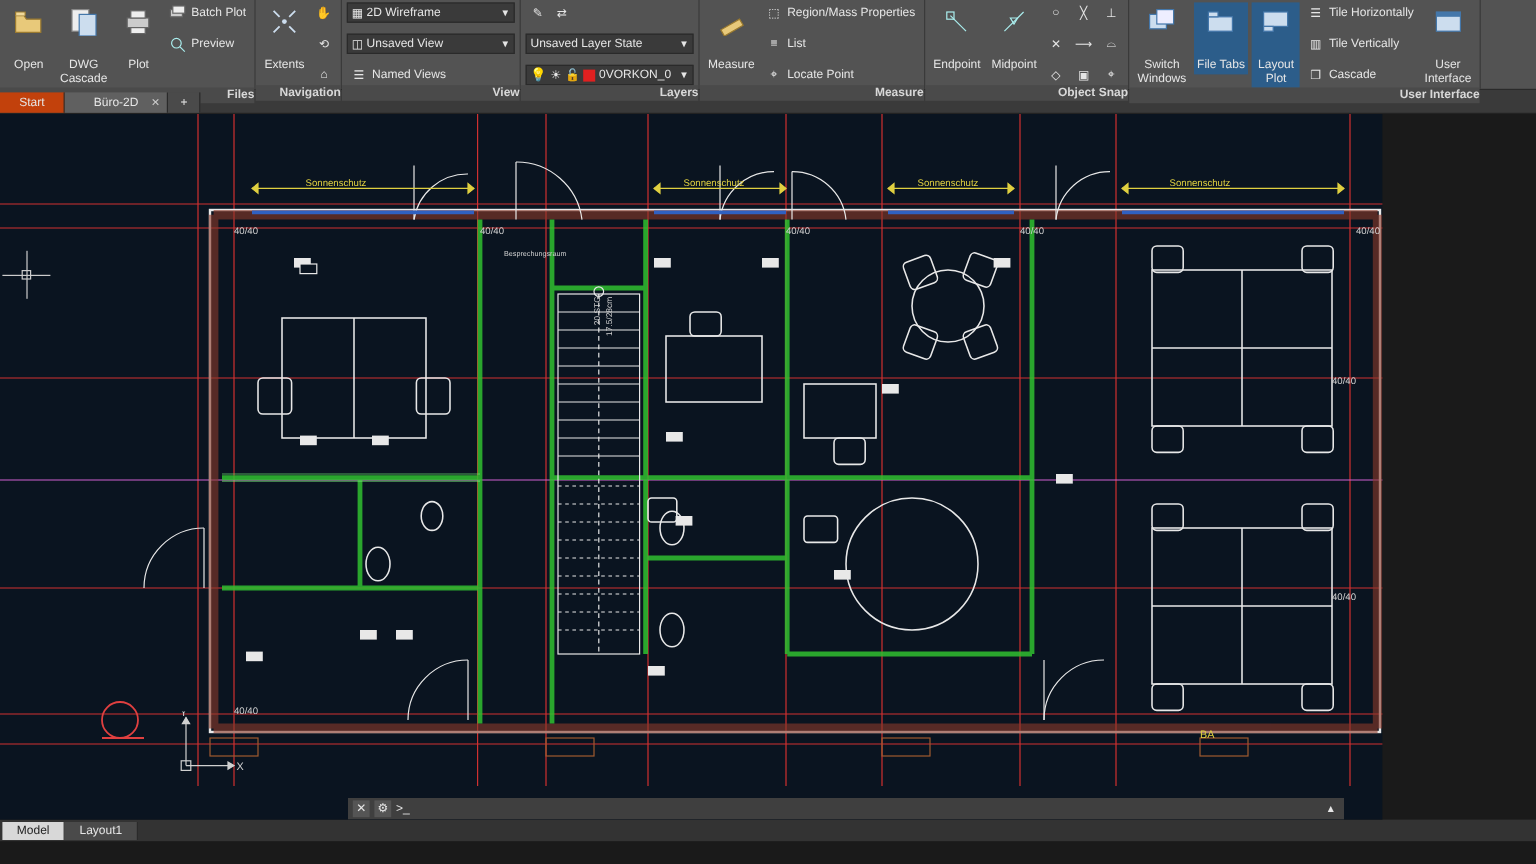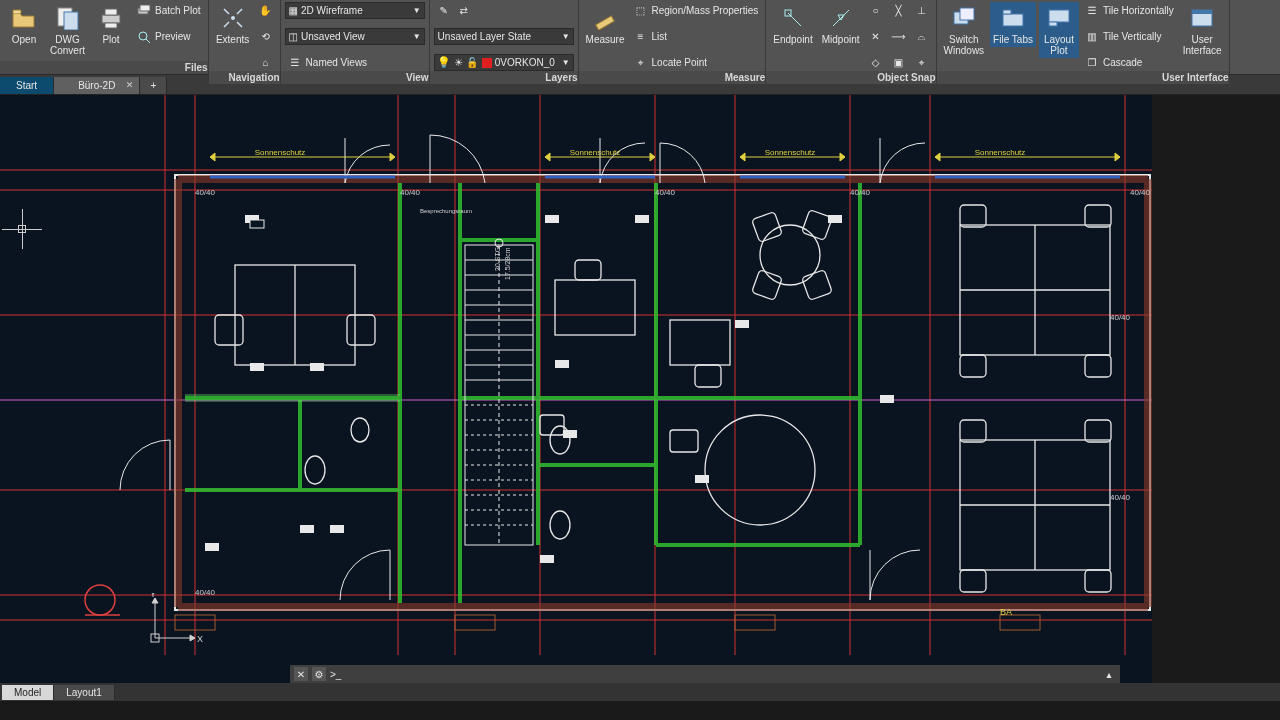--- a/index.html
+++ b/index.html
@@ -15,21 +15,21 @@
 .panel {
   display: flex; flex-direction: column; border-right: 1px solid #3a3a3a;
   padding: 2px 4px 0 4px;
 }
 .panel-body { flex: 1; display: flex; gap: 3px; align-items: flex-start; }
 .panel-title {
   text-align: right; font-size: 10px; color: #d8d8d8;
   background: #4a4a4a; padding: 1px 0; margin: 0 -4px; font-weight: bold;
 }
 .big-btn {
-  display: flex; flex-direction: column; align-items: center; gap: 2px;
+  display: flex; flex-direction: column; align-items: center; gap: 17px;
   padding: 2px 3px; cursor: pointer; min-width: 40px;
 }
 .big-btn.active { background: #2c5d8a; }
 .big-btn .ico { width: 28px; height: 28px; display:flex; align-items:center; justify-content:center;}
 .big-btn .lbl { font-size: 10px; text-align: center; white-space: nowrap; }
 .col { display: flex; flex-direction: column; gap: 9px; justify-content: center; }
 .sm-btn {
   display: flex; align-items: center; gap: 4px; padding: 1px 3px;
   cursor: pointer; white-space: nowrap; font-size: 10px; height: 17px;
 }
@@ -38,21 +38,21 @@
   display: flex; align-items: center; gap: 3px; background: #3a3a3a;
   border: 1px solid #2a2a2a; padding: 0 3px; height: 17px; font-size: 10px;
   cursor: pointer; min-width: 140px;
 }
 .dd .arrow { margin-left: auto; font-size: 8px; }
 .filetabs {
   display: flex; height: 20px; background: #3a3a3a; align-items: flex-end;
   border-bottom: 1px solid #222;
 }
 .ftab {
-  padding: 3px 16px; font-size: 10px; background: #0c4a6e;
+  padding: 3px 16px; font-size: 10px; background: #c2410c;
   border-right: 1px solid #2a2a2a; cursor: pointer;
 }
 .ftab.active { background: #606060; }
 .ftab.close { position: relative; padding-right: 24px; padding-left: 24px; }
 .ftab .x {
   position: absolute; right: 6px; top: 3px; font-size: 9px; color: #ccc;
 }
 .ftab.plus { background: #4a4a4a; padding: 3px 10px; }
 .canvas {
   position: relative; width: 1152px; height: 588px;
@@ -106,21 +106,21 @@
         <span class="lbl">Open</span>
       </div>
       <div class="big-btn">
         <span class="ico">
             <svg width="24" height="24">
               <rect x="2" y="2" width="14" height="18" fill="#eee" stroke="#888"></rect>
               <rect x="8" y="6" width="14" height="18" fill="#cde" stroke="#47a"></rect>
             </svg>
           </span>
         <span class="lbl" style="white-space:pre-line">DWG
-Convert</span>
+Cascade</span>
       </div>
       <div class="big-btn">
         <span class="ico">
             <svg width="26" height="22">
               <rect x="4" y="8" width="18" height="8" fill="#ccc" stroke="#666"></rect>
               <rect x="7" y="2" width="12" height="6" fill="#eee" stroke="#666"></rect>
               <rect x="7" y="16" width="12" height="5" fill="#eee" stroke="#666"></rect>
             </svg>
           </span>
         <span class="lbl">Plot</span>

